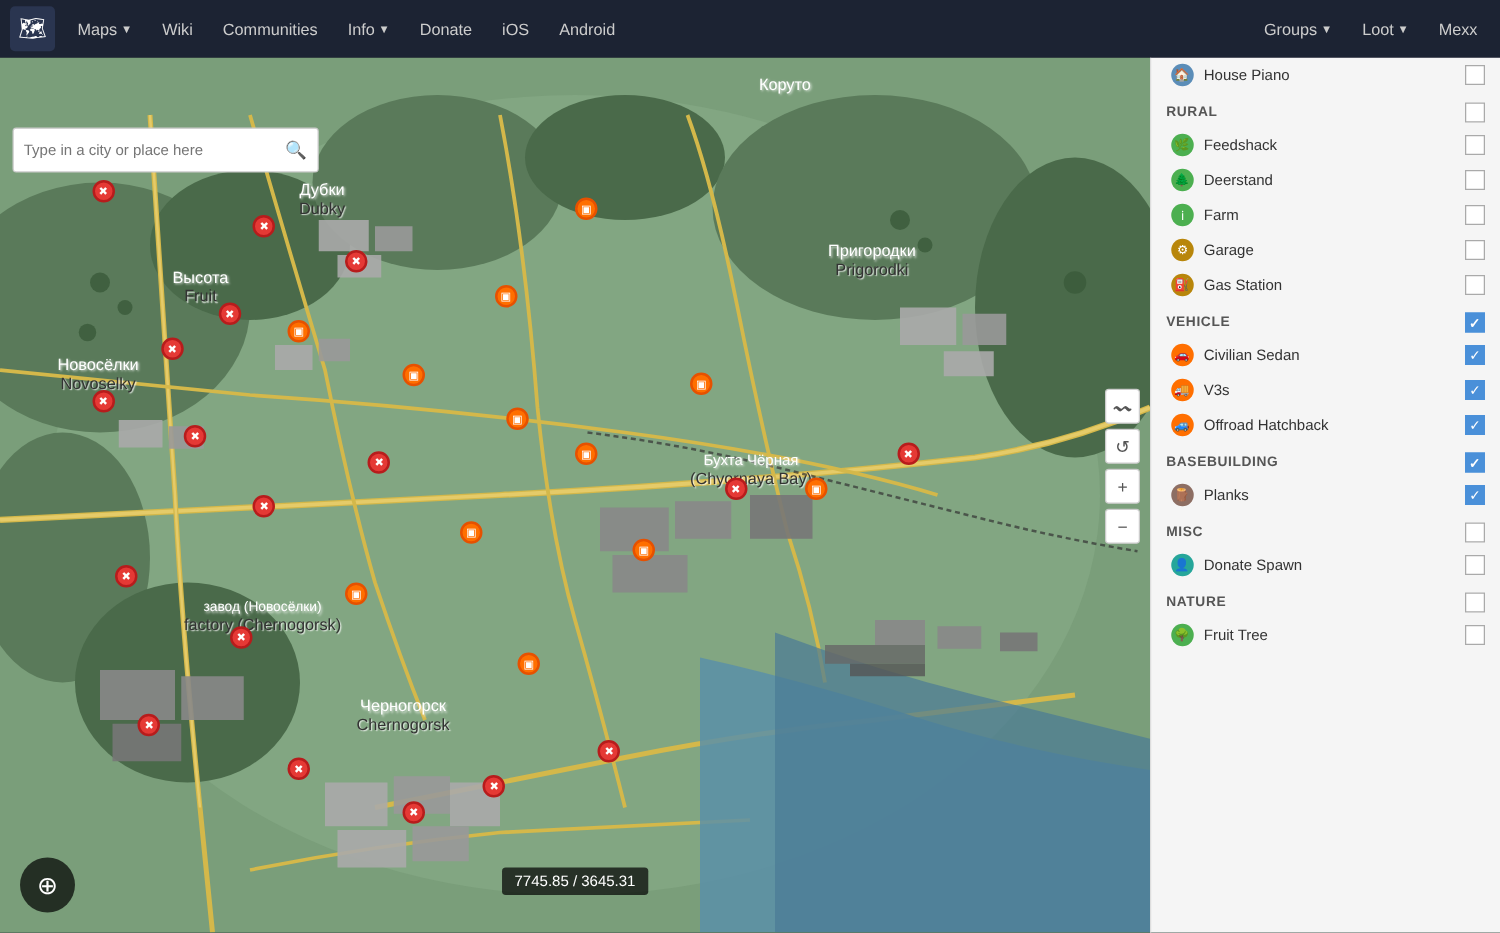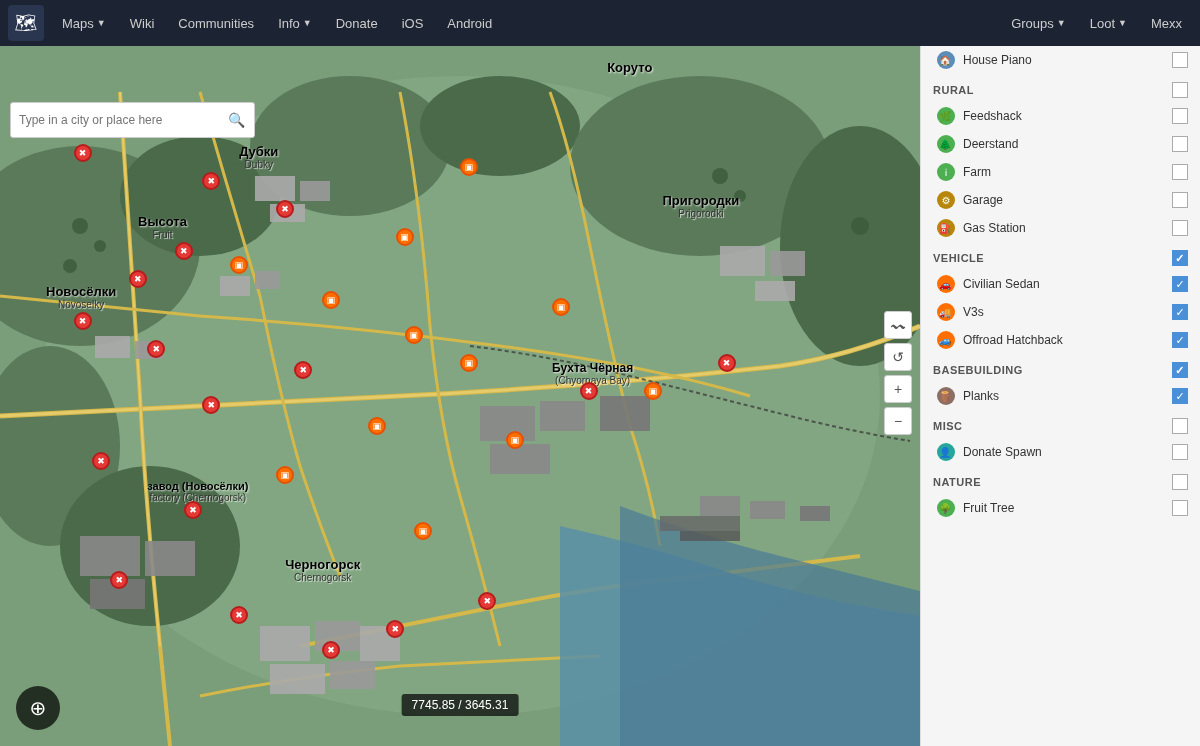--- a/index.html
+++ b/index.html
@@ -109,22 +109,22 @@
     .map-tool-btn {
       width: 28px; height: 28px; background: #fff; border: 1px solid #ccc;
       border-radius: 3px; display: flex; align-items: center; justify-content: center;
       cursor: pointer; font-size: 14px; color: #555;
     }
 
     
     .map-label {
       position: absolute; text-align: center; pointer-events: none; z-index: 20;
     }
-    .map-label .city-name { font-size: 13px; font-weight: bold; color: #000000; text-shadow: 1px 1px 2px rgba(255,255,255,0.8); }
-    .map-label .city-sub { font-size: 10px; color: #333; text-shadow: 1px 1px 1px rgba(255,255,255,0.8); }
+    .map-label .city-name { font-size: 13px; font-weight: normal; color: #ffffff; text-shadow: 1px 1px 2px rgba(255,255,255,0.8); }
+    .map-label .city-sub { font-size: 13px; color: #333; text-shadow: 1px 1px 1px rgba(255,255,255,0.8); }
 
     
     .marker {
       position: absolute; width: 18px; height: 18px; border-radius: 50%;
       display: flex; align-items: center; justify-content: center;
       font-size: 9px; cursor: pointer; z-index: 30;
     }
     .marker-red { background: #e53935; border: 2px solid #b71c1c; color: #fff; }
     .marker-orange { background: #ff6f00; border: 2px solid #e65100; color: #fff; }
   </style>

